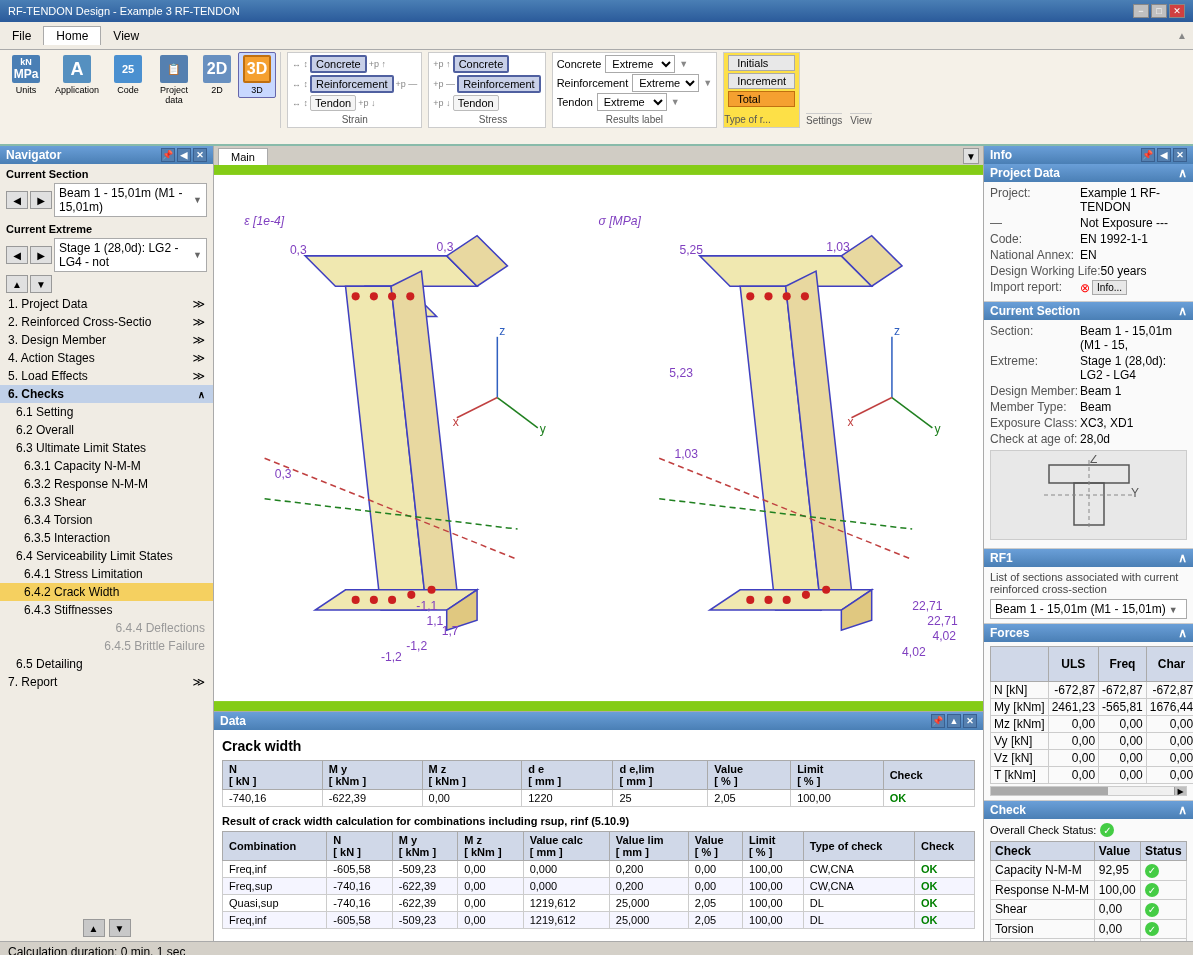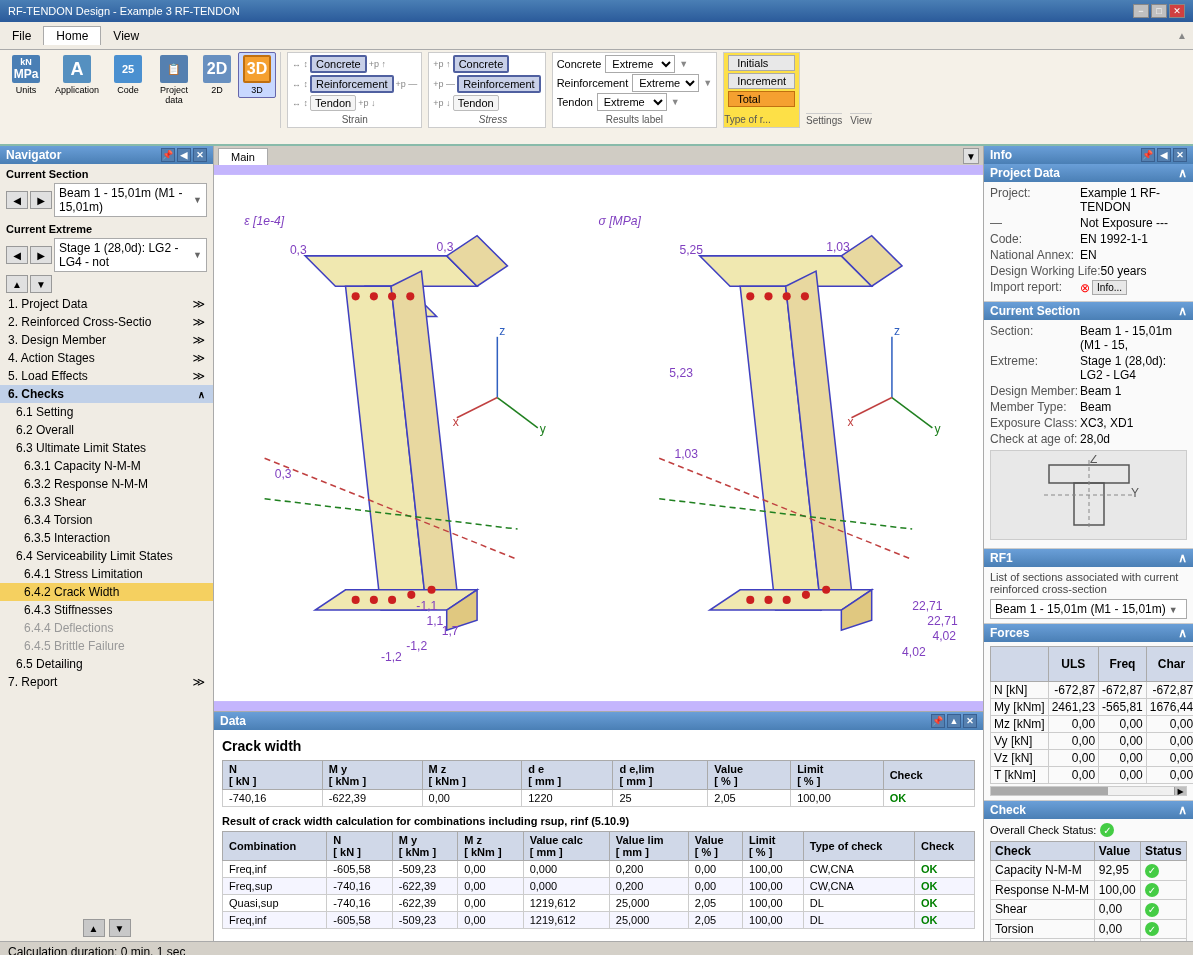--- a/index.html
+++ b/index.html
@@ -37,31 +37,31 @@
 
     .nav-section { padding: 4px 6px 2px; }
     .nav-section-title { font-size: 11px; font-weight: bold; margin-bottom: 3px; }
     .nav-dropdown { width: 100%; border: 1px solid #aaa; background: white; padding: 2px 4px; font-size: 11px; display: flex; align-items: center; justify-content: space-between; cursor: pointer; }
     .nav-arrow-btn { width: 22px; height: 18px; background: #e0e0e0; border: 1px solid #999; display: flex; align-items: center; justify-content: center; cursor: pointer; font-size: 10px; }
 
     .nav-tree-item { padding: 2px 8px; cursor: pointer; font-size: 11px; display: flex; align-items: center; justify-content: space-between; }
     .nav-tree-item.active { background: #f5d060; }
     .nav-tree-item.sub { padding-left: 16px; }
     .nav-tree-item.sub2 { padding-left: 24px; }
-    .nav-tree-item.grayed { color: #999; }
+    .nav-tree-item.grayed { color: #999; justify-content: flex-end; }
     .nav-tree-header { background: #c0d0e8; padding: 2px 8px; font-size: 11px; font-weight: bold; cursor: pointer; display: flex; align-items: center; justify-content: space-between; }
     .nav-tree-header .arrow { font-size: 10px; }
 
     
     .center-area { flex: 1; display: flex; flex-direction: column; background: #e8e4dc; overflow: hidden; }
     .center-tabs { background: #d0ccc4; padding: 2px 4px 0; display: flex; }
     .center-tab { padding: 2px 12px; background: #c0bcb4; border: 1px solid #aaa; border-bottom: none; cursor: pointer; font-size: 11px; }
     .center-tab.active { background: white; }
 
-    .viewport { flex: 1; background: #c4b5fd; position: relative; overflow: hidden; }
+    .viewport { flex: 1; background: #84cc16; position: relative; overflow: hidden; }
     .vp-btn { width: 16px; height: 16px; background: #e0e0e0; border: 1px solid #999; display: flex; align-items: center; justify-content: center; font-size: 10px; cursor: pointer; }
 
     
     .data-panel { background: #f0ece4; border-top: 1px solid #aaa; height: 230px; display: flex; flex-direction: column; }
     .data-panel-header { background: linear-gradient(to bottom, #6a9fd8, #4a7fb5); color: white; padding: 2px 6px; font-size: 11px; font-weight: bold; display: flex; align-items: center; justify-content: space-between; }
     .data-panel-content { flex: 1; overflow-y: auto; background: white; padding: 8px; }
     .data-table { border-collapse: collapse; width: 100%; margin-bottom: 8px; }
     .data-table th { background: #d0d8e8; border: 1px solid #aaa; padding: 2px 6px; font-size: 11px; text-align: left; }
     .data-table td { border: 1px solid #ccc; padding: 2px 6px; font-size: 11px; }
     .data-table tr:nth-child(even) td { background: #f5f5ff; }
@@ -190,21 +190,21 @@
       </div>
       <div style="display:flex;align-items:center;gap:2px;">
         <span style="font-size:9px;color:#888;">+p —</span>
         <div class="ribbon-small-btn active" style="background:#c8d0e8;border:2px solid #5060a0;">Reinforcement</div>
       </div>
       <div style="display:flex;align-items:center;gap:2px;">
         <span style="font-size:9px;color:#888;">+p ↓</span>
         <div class="ribbon-small-btn">Tendon</div>
       </div>
     </div>
-    <div style="position:absolute;bottom:2px;left:12px;right:0;text-align:center;font-size:10px;color:#555;font-style:italic;">Stress</div>
+    <div style="position:absolute;bottom:2px;left:12px;right:0;text-align:center;font-size:10px;color:#555;">Stress</div>
   </div>
 
   <div style="display:flex;flex-direction:column;border:1px solid #ccc;background:#fff;padding:2px 4px 14px;position:relative;margin-right:2px;min-width:140px;">
     <div style="display:flex;flex-direction:column;gap:1px;flex:1;">
       <div class="results-row">
         <span style="font-size:11px;">Concrete</span>
         <select class="results-dropdown"><option>Extreme</option></select>
         <span style="font-size:9px;color:#888;">▼</span>
       </div>
       <div class="results-row">

